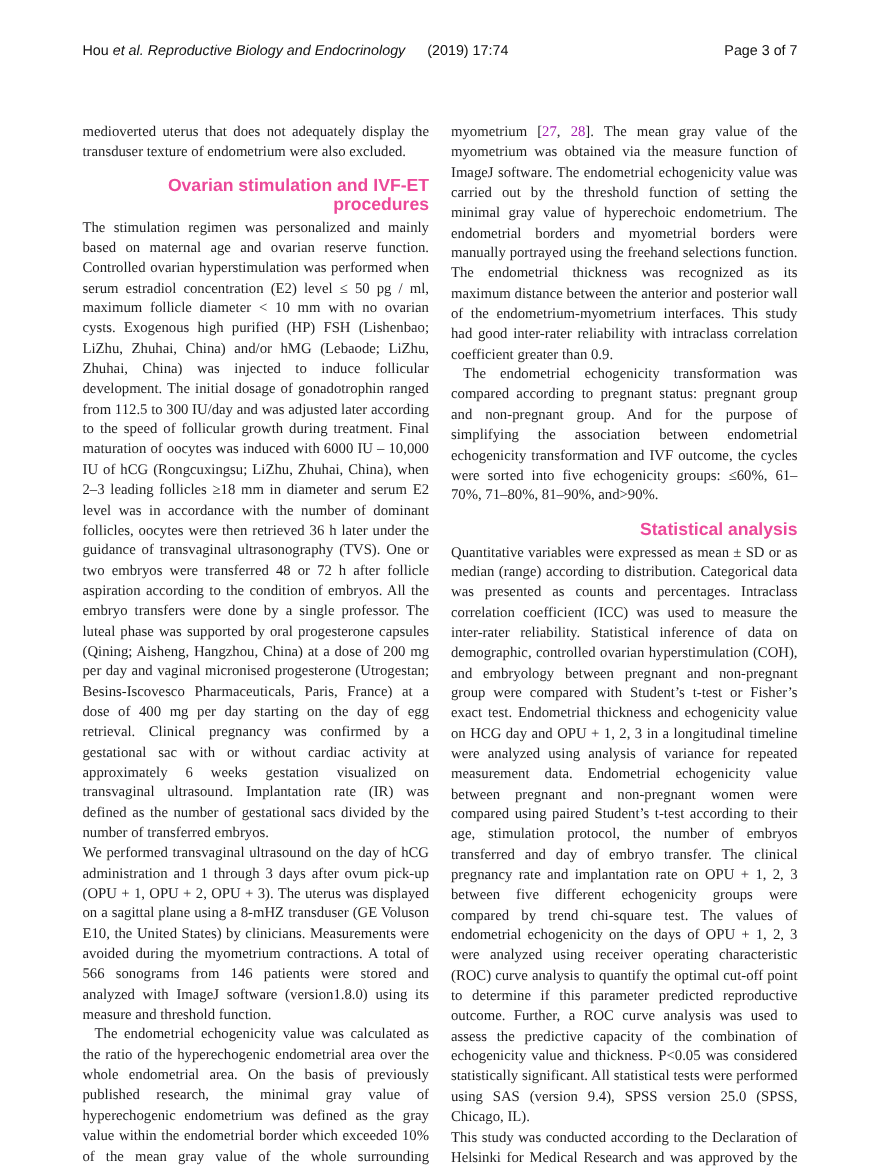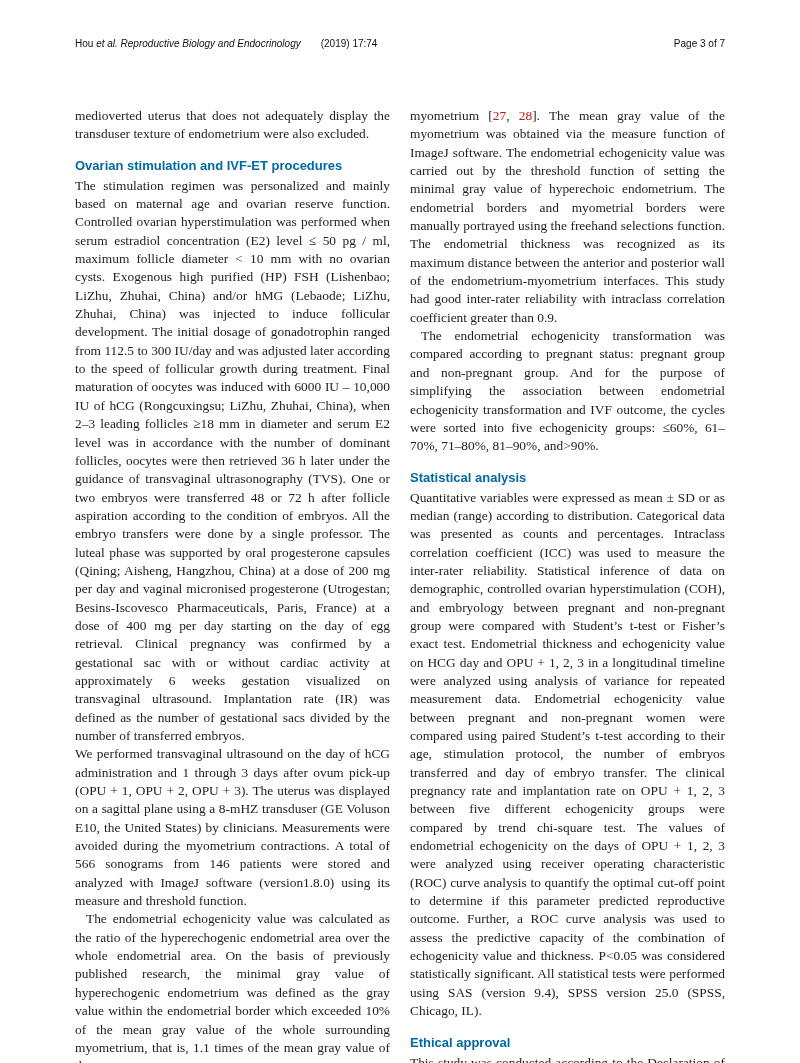--- a/index.html
+++ b/index.html
@@ -6,41 +6,41 @@
   body{width:800px;height:1063px;overflow:hidden;}
   .page{
     width:800px;height:1063px;box-sizing:border-box;
     padding:38px 75px 0 75px;
     background:#ffffff;color:#1d1d1f;
     font-family:"Liberation Serif","DejaVu Serif",serif;
   }
   .running-head{
     display:flex;justify-content:space-between;align-items:flex-end;
     font-family:"Liberation Sans","DejaVu Sans",sans-serif;
-    font-size:10px;color:#111;
+    font-size:13px;color:#111;
   }
   .rh-left .it{font-style:italic;}
   .rh-issue{margin-left:20px;font-style:normal;}
   .columns{
     display:flex;gap:20px;margin-top:58px;
   }
   .col{
     width:315px;
     font-size:13.4px;line-height:18.35px;
     text-align:justify;
     hyphens:auto;-webkit-hyphens:auto;
   }
   .para{margin:0;}
   .para.indent{text-indent:11px;}
   h2.sec-heading{
     font-family:"Liberation Sans","DejaVu Sans",sans-serif;
-    font-size:13px;font-weight:bold;color:#0369a1;
-    margin:13px 0 3px 0;line-height:17px;text-align:left;
+    font-size:16px;font-weight:bold;color:#ec4899;
+    margin:13px 0 3px 0;line-height:17px;text-align:right;
   }
-  .cite{color:#b91c1c;}
+  .cite{color:#a21caf;}
 </style>
 </head>
 <body>
 
 <div class="page">
 
   <div class="running-head">
     <div class="rh-left">
       <span>Hou </span><span class="it">et al. Reproductive Biology and Endocrinology</span><span class="rh-issue">(2019) 17:74</span>
     </div>
@@ -60,18 +60,17 @@
     </div>
 
     <div class="col">
       <p class="para"><span>myometrium [</span><span class="cite">27</span><span>, </span><span class="cite">28</span><span>]. The mean gray value of the myometrium was obtained via the measure function of ImageJ software. The endometrial echogenicity value was carried out by the threshold function of setting the minimal gray value of hyperechoic endometrium. The endometrial borders and myometrial borders were manually portrayed using the freehand selections function. The endometrial thickness was recognized as its maximum distance between the anterior and posterior wall of the endometrium-myometrium interfaces. This study had good inter-rater reliability with intraclass correlation coefficient greater than 0.9.</span></p>
 
       <p class="para indent">The endometrial echogenicity transformation was compared according to pregnant status: pregnant group and non-pregnant group. And for the purpose of simplifying the association between endometrial echogenicity transformation and IVF outcome, the cycles were sorted into five echogenicity groups: ≤60%, 61–70%, 71–80%, 81–90%, and&gt;90%.</p>
 
       <h2 class="sec-heading">Statistical analysis</h2>
       <p class="para">Quantitative variables were expressed as mean ± SD or as median (range) according to distribution. Categorical data was presented as counts and percentages. Intraclass correlation coefficient (ICC) was used to measure the inter-rater reliability. Statistical inference of data on demographic, controlled ovarian hyperstimulation (COH), and embryology between pregnant and non-pregnant group were compared with Student’s t-test or Fisher’s exact test. Endometrial thickness and echogenicity value on HCG day and OPU + 1, 2, 3 in a longitudinal timeline were analyzed using analysis of variance for repeated measurement data. Endometrial echogenicity value between pregnant and non-pregnant women were compared using paired Student’s t-test according to their age, stimulation protocol, the number of embryos transferred and day of embryo transfer. The clinical pregnancy rate and implantation rate on OPU + 1, 2, 3 between five different echogenicity groups were compared by trend chi-square test. The values of endometrial echogenicity on the days of OPU + 1, 2, 3 were analyzed using receiver operating characteristic (ROC) curve analysis to quantify the optimal cut-off point to determine if this parameter predicted reproductive outcome. Further, a ROC curve analysis was used to assess the predictive capacity of the combination of echogenicity value and thickness. P&lt;0.05 was considered statistically significant. All statistical tests were performed using SAS (version 9.4), SPSS version 25.0 (SPSS, Chicago, IL).</p>
 
-      <h2 class="sec-heading">Ethical approval</h2>
       <p class="para">This study was conducted according to the Declaration of Helsinki for Medical Research and was approved by the Ethics Committee of the Reproductive Medicine Center of</p>
     </div>
 
   </div>
 </div>
 
 </body></html>

